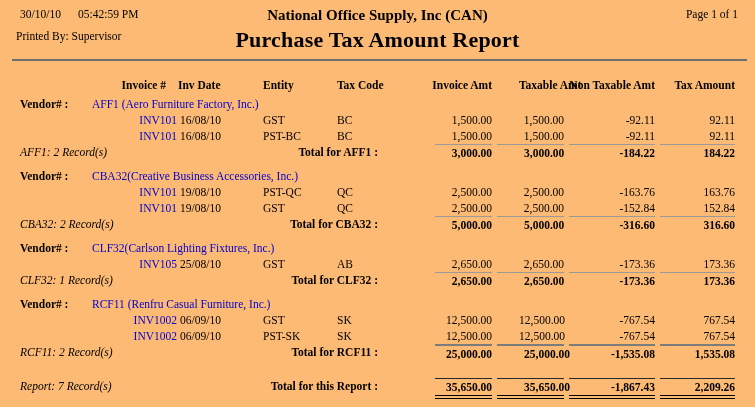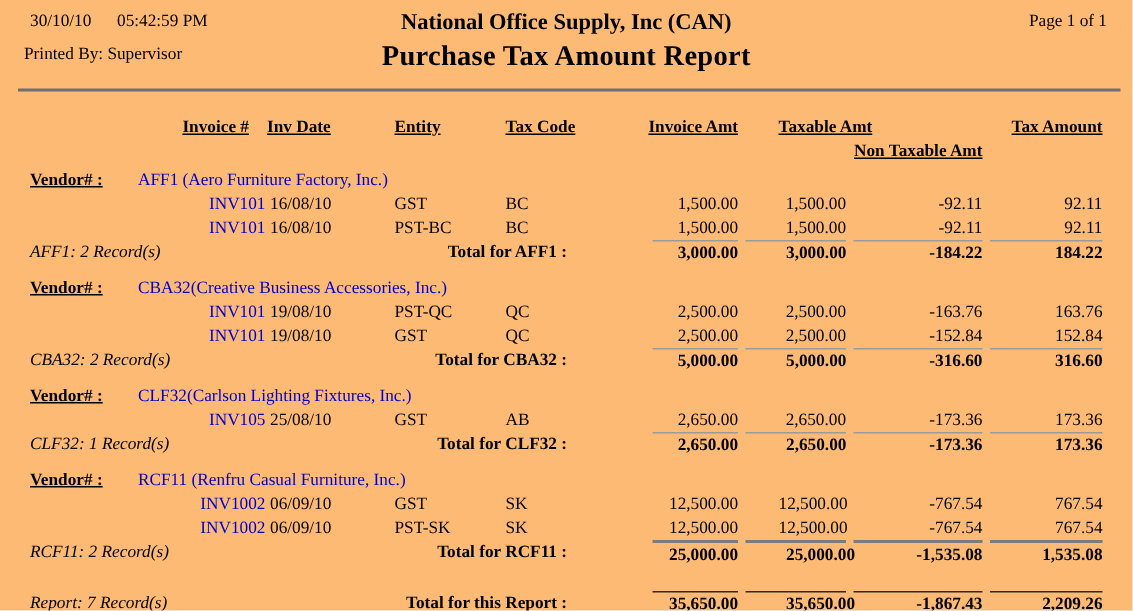--- a/index.html
+++ b/index.html
@@ -12,43 +12,43 @@
 
   
   .hdr { position:relative; height:58px; }
   .hdr-date    { position:absolute; left:20px;  top:8px;  white-space:nowrap; }
   .hdr-time    { position:absolute; left:78px;  top:8px;  white-space:nowrap; }
   .hdr-company { position:absolute; left:0; width:100%; top:7px; text-align:center;
                  font-weight:bold; font-size:15px; }
   .hdr-page    { position:absolute; right:17px; top:8px;  white-space:nowrap; }
   .hdr-printed { position:absolute; left:16px;  top:30px; white-space:nowrap; }
   .hdr-title   { position:absolute; left:0; width:100%; top:27px; text-align:center;
-                 font-weight:bold; font-size:19px; letter-spacing:0.2px; }
+                 font-weight:bold; font-size:22px; letter-spacing:0.2px; }
   .rule { position:absolute; top:59px; left:12px; right:8px;
           border-top:2px solid #6f6f6f; height:0; }
 
   
   .report { position:absolute; top:63px; left:20px; width:715px; }
   .grid { display:grid;
           grid-template-columns:72px 86px 66px 86px 100px 62px 72px 91px 80px;
           line-height:16px; }
   .cell { white-space:nowrap; overflow:visible; }
 
   .head-row { margin-top:14px; }
-  .h  { font-weight:bold; text-decoration:underline; }
+  .h  { font-weight:bold; }
   .h-inv  { grid-column:2; text-align:right; padding-right:12px; }
   .h-date { grid-column:3; text-align:left; }
   .h-ent  { grid-column:4; padding-left:19px; }
   .h-tc   { grid-column:5; padding-left:7px; }
   .num    { text-align:right; }
   .n1 { grid-column:6; } .n2 { grid-column:7;padding-left:27px; } .n3 { grid-column:8; } .n4 { grid-column:9; }
 
   .group { margin-top:7px; }
   .group.first { margin-top:3px; }
-  .vendor-row .vlabel { grid-column:1; font-weight:bold;text-decoration:underline; }
+  .vendor-row .vlabel { grid-column:1; font-weight:bold; }
   .vendor-row .vname  { grid-column:2 / 10; color:var(--link,#0000CC); }
 
   .data-row .d-inv  { grid-column:2; text-align:right; padding-right:1px; color:var(--link,#0000CC); }
   .data-row .d-date { grid-column:3; padding-left:2px; }
   .data-row .d-ent  { grid-column:4; padding-left:19px; }
   .data-row .d-tc   { grid-column:5; padding-left:7px; }
 
   .total-row .rcount { grid-column:1 / 3; font-style:italic; }
   .total-row .tlabel { grid-column:3 / 6; font-weight:bold; text-align:right; padding-right:52px; }
   .total-row .num { font-weight:bold; border-top:1px solid #9a9a9a; margin-left:5px; }
@@ -75,22 +75,22 @@
 
   <div class="report">
 
     <div class="grid head-row">
       <div class="cell h h-inv">Invoice #</div>
       <div class="cell h h-date">Inv Date</div>
       <div class="cell h h-ent">Entity</div>
       <div class="cell h h-tc">Tax Code</div>
       <div class="cell h num n1">Invoice Amt</div>
       <div class="cell h num n2">Taxable Amt</div>
+      <div class="cell h num n3">Non Taxable Amt</div>
       <div class="cell h num n4">Tax Amount</div>
-      <div class="cell h num n3">Non Taxable Amt</div>
     </div>
 
     <div id="groups">
   <section class="group first">
     <div class="grid vendor-row">
       <div class="cell vlabel">Vendor# :</div>
       <div class="cell vname">AFF1 (Aero Furniture Factory, Inc.)</div>
     </div>
     <div class="rows">
   <div class="grid data-row">

